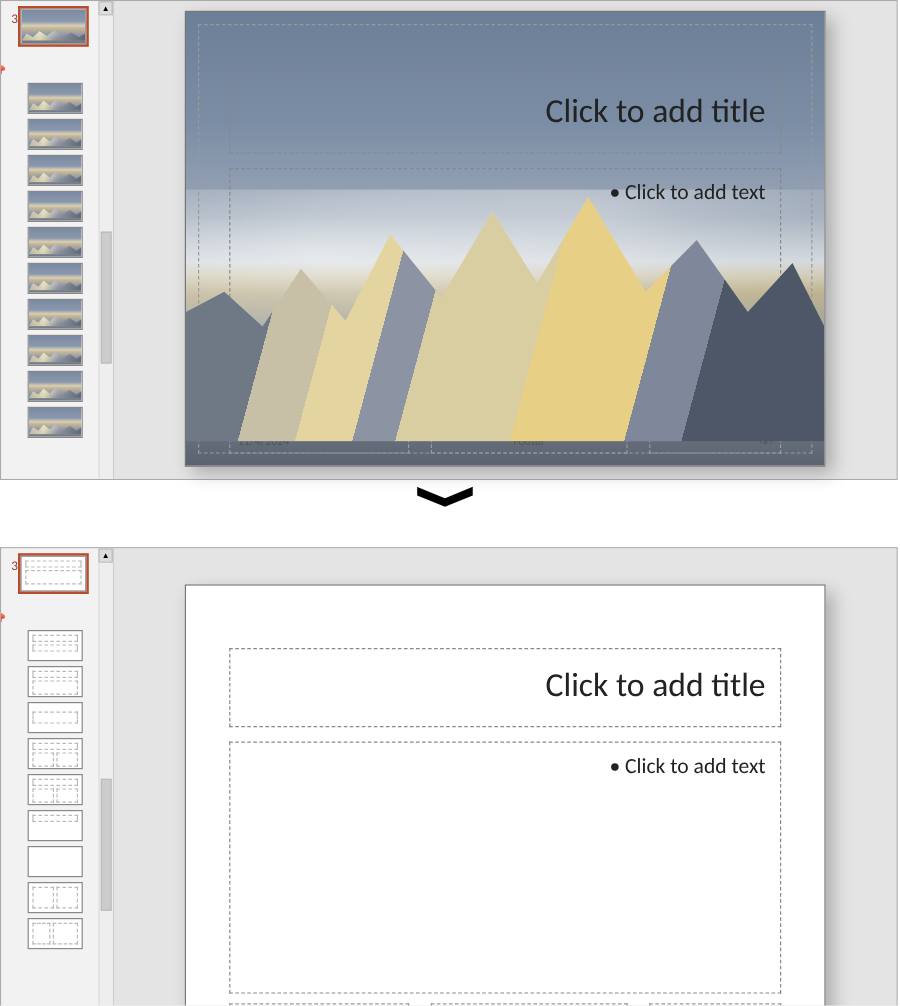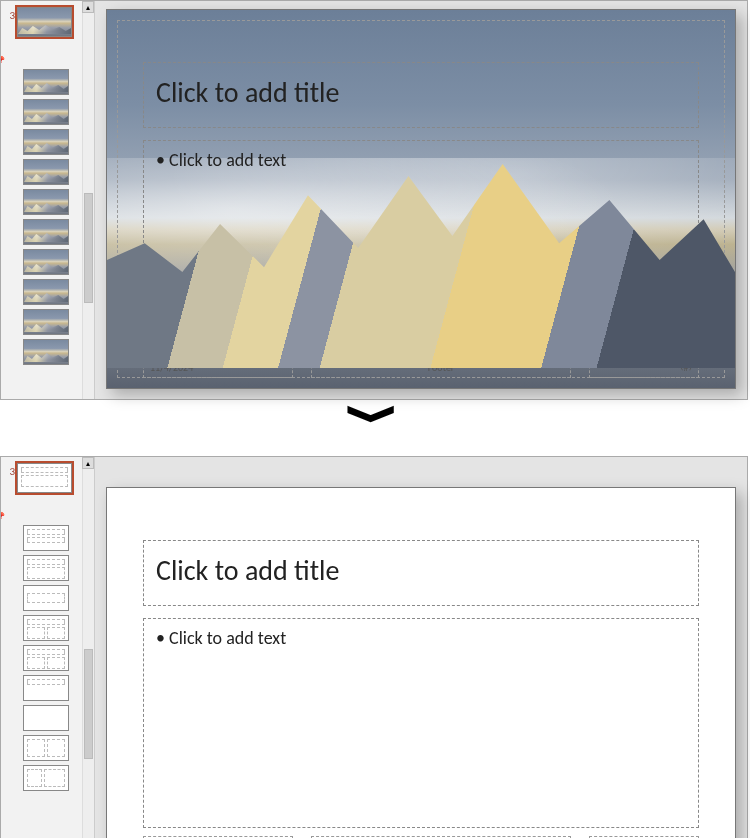--- a/index.html
+++ b/index.html
@@ -67,24 +67,25 @@
   .lyt-title { height:6px; border:1px dashed #bbb; margin-bottom:2px; }
   .lyt-body  { height:12px; border:1px dashed #bbb; }
   .lyt-cols  { display:flex; gap:2px; }
   .lyt-cols > div { flex:1; height:12px; border:1px dashed #bbb; }
 
   .editor {
     position:absolute; left:94px; top:0; right:0; bottom:0;
     background:#e4e4e4; padding:8px;
   }
   .slide {
-    width: 630px; height: 380px;
+    width: 534px; height: 380px;
     background:#fff; border:1px solid #777; position:relative;
     box-shadow: 6px 6px 14px rgba(0,0,0,.25);
     margin: 0 auto;
+    text-align: right;
   }
   .slide.with-bg {
     background:
       linear-gradient(to bottom, #6c7f98 0%, #7c8ea5 25%, #9aa6b6 45%, #cfd5da 55%, #cfc8b2 58%, #b9ae8a 62%, #9a9ea6 72%, #7f8692 82%, #5a6270 100%);
   }
   .slide.with-bg::before{
     content:""; position:absolute; left:0; right:0; bottom:60px; height:170px;
     background:
       radial-gradient(ellipse at 20% 30%, rgba(255,255,255,.5), transparent 55%),
       radial-gradient(ellipse at 65% 10%, rgba(255,255,255,.35), transparent 60%);

